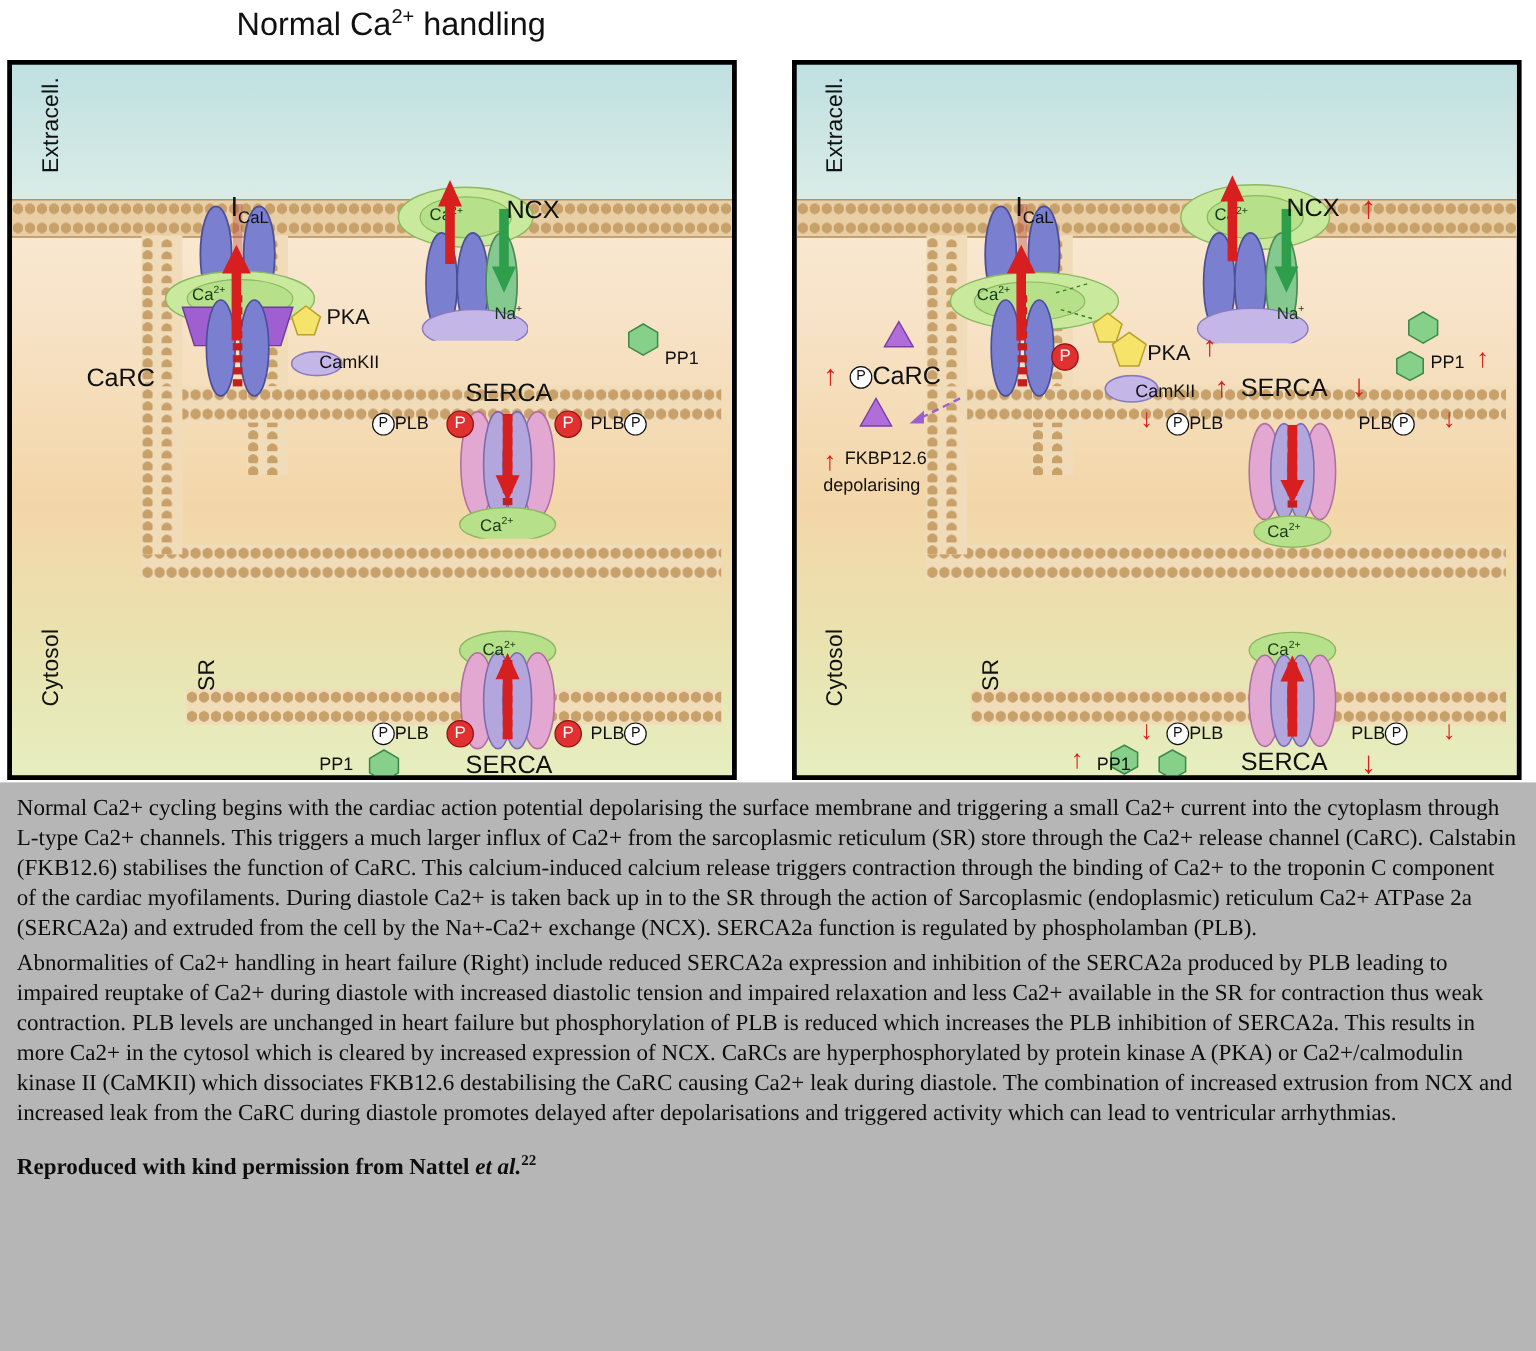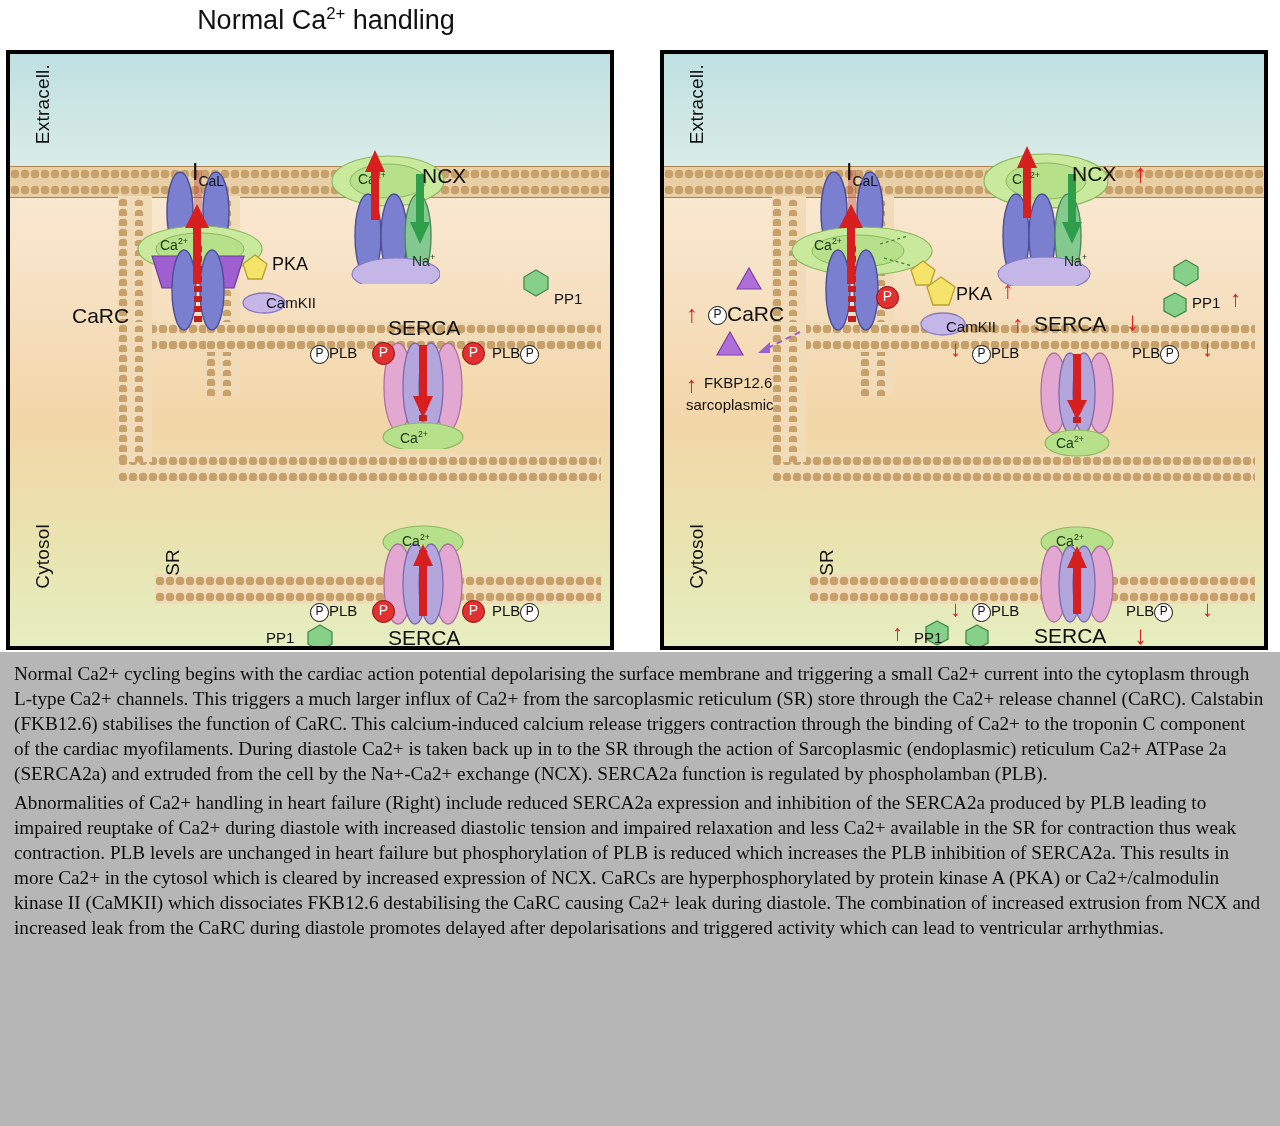--- a/index.html
+++ b/index.html
@@ -406,21 +406,21 @@
   </svg>
   <svg class="chan" style="left:52px; top:276px;" width="28" height="28" viewBox="0 0 28 28">
     <polygon points="14,2 27,25 1,25" fill="#b06fd8" stroke="#7a3fa8" stroke-width="1.2"></polygon>
   </svg>
   <svg class="chan" style="left:86px; top:272px;" width="56" height="36" viewBox="0 0 56 36">
     <path d="M50 6 L14 24" stroke="#9a5fd0" stroke-width="2" stroke-dasharray="6 4" fill="none"></path>
     <polygon points="8,27 20,16 20,27" fill="#9a5fd0"></polygon>
   </svg>
   <div class="lbl" style="left:22px; top:318px; color:#d81f1f; font-size:22px;">↑</div>
   <div class="lbl small" style="left:40px; top:320px;">FKBP12.6</div>
-  <div class="lbl small" style="left:22px; top:342px;">sarcoplasmic</div>
+  <div class="lbl small" style="left:22px; top:342px;">depolarising</div>
 
   <div class="lbl" style="left:22px; top:246px; color:#d81f1f; font-size:24px;">↑</div>
   <div class="lbl big" style="left:44px; top:248px;">
     <span class="pcircle">P</span><span>CaRC</span>
   </div>
   <div style="position:absolute; left:212px; top:232px;">
     <span class="pcircle red">P</span>
   </div>
 
   <svg class="chan" style="left:318px; top:92px;" width="130" height="70" viewBox="0 0 130 70">
@@ -541,13 +541,16 @@
   <svg class="chan" style="left:300px; top:570px;" width="26" height="26" viewBox="0 0 26 26">
     <polygon points="13,1 24,7 24,19 13,25 2,19 2,7" fill="#86d08a" stroke="#3f8a4a" stroke-width="1.3"></polygon>
   </svg>
   <div class="lbl" style="left:228px; top:566px; color:#d81f1f; font-size:22px;">↑</div>
   <div class="lbl small" style="left:250px; top:575px;">PP1</div>
 </div>
 
 <div id="caption">
   <p>Normal Ca2+ cycling begins with the cardiac action potential depolarising the surface membrane and triggering a small Ca2+ current into the cytoplasm through L-type Ca2+ channels.  This triggers a much larger influx of Ca2+ from the sarcoplasmic reticulum (SR) store through the Ca2+ release channel (CaRC).  Calstabin (FKB12.6) stabilises the function of CaRC.  This calcium-induced calcium release triggers contraction through the binding of Ca2+ to the troponin C component of the cardiac myofilaments.  During diastole Ca2+ is taken back up in to the SR through the action of Sarcoplasmic (endoplasmic) reticulum Ca2+ ATPase 2a (SERCA2a) and extruded from the cell by the Na+-Ca2+ exchange (NCX).  SERCA2a function is regulated by phospholamban (PLB).</p>
   <p class="gap">Abnormalities of Ca2+ handling in heart failure (Right) include reduced SERCA2a expression and inhibition of the SERCA2a produced by PLB leading to impaired reuptake of Ca2+ during diastole with increased diastolic tension and impaired relaxation and less Ca2+ available in the SR for contraction thus weak contraction.  PLB levels are unchanged in heart failure but phosphorylation of PLB is reduced which increases the PLB inhibition of SERCA2a.  This results in more Ca2+ in the cytosol which is cleared by increased expression of NCX.  CaRCs are hyperphosphorylated by protein kinase A (PKA) or Ca2+/calmodulin kinase II (CaMKII) which dissociates FKB12.6 destabilising the CaRC causing Ca2+ leak during diastole. The combination of increased extrusion from NCX and increased leak from the CaRC during diastole promotes delayed after depolarisations and triggered activity which can lead to ventricular arrhythmias.</p>
+  <div id="credit">
+    <span>Reproduced with kind permission from Nattel </span><span class="ital">et al.</span><span class="supref">22</span>
+  </div>
 </div>
 
 </body></html>

